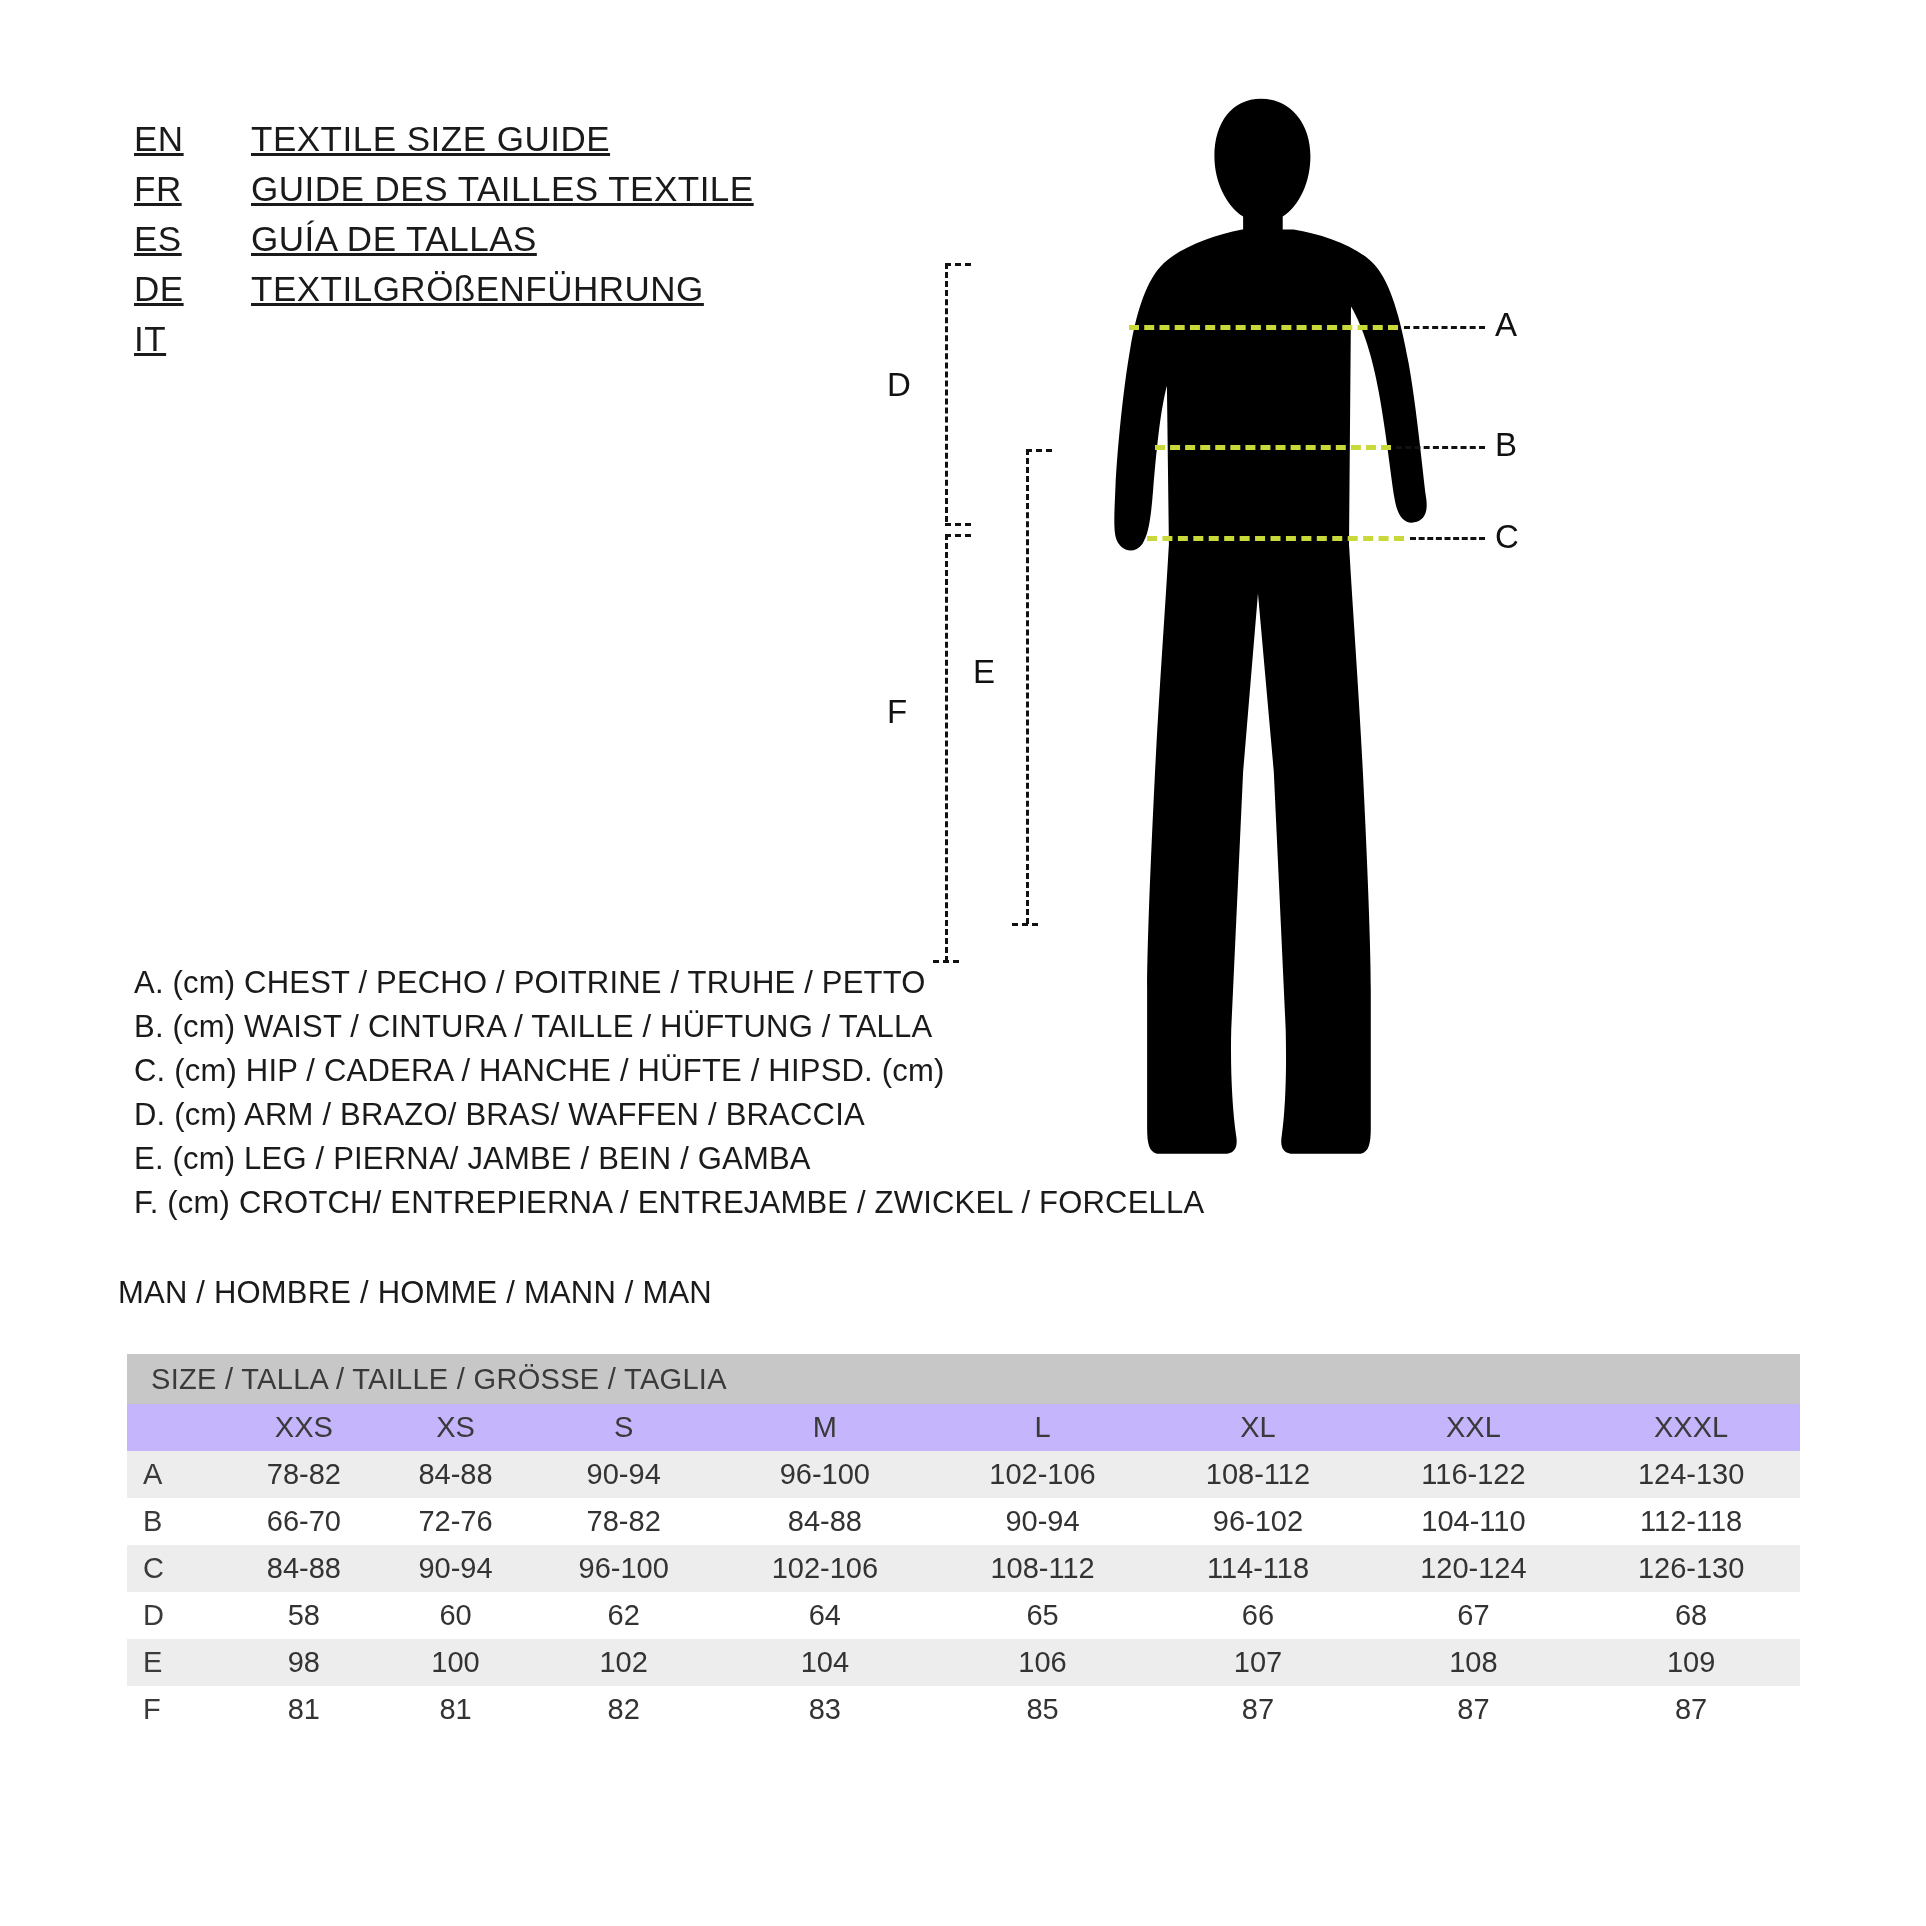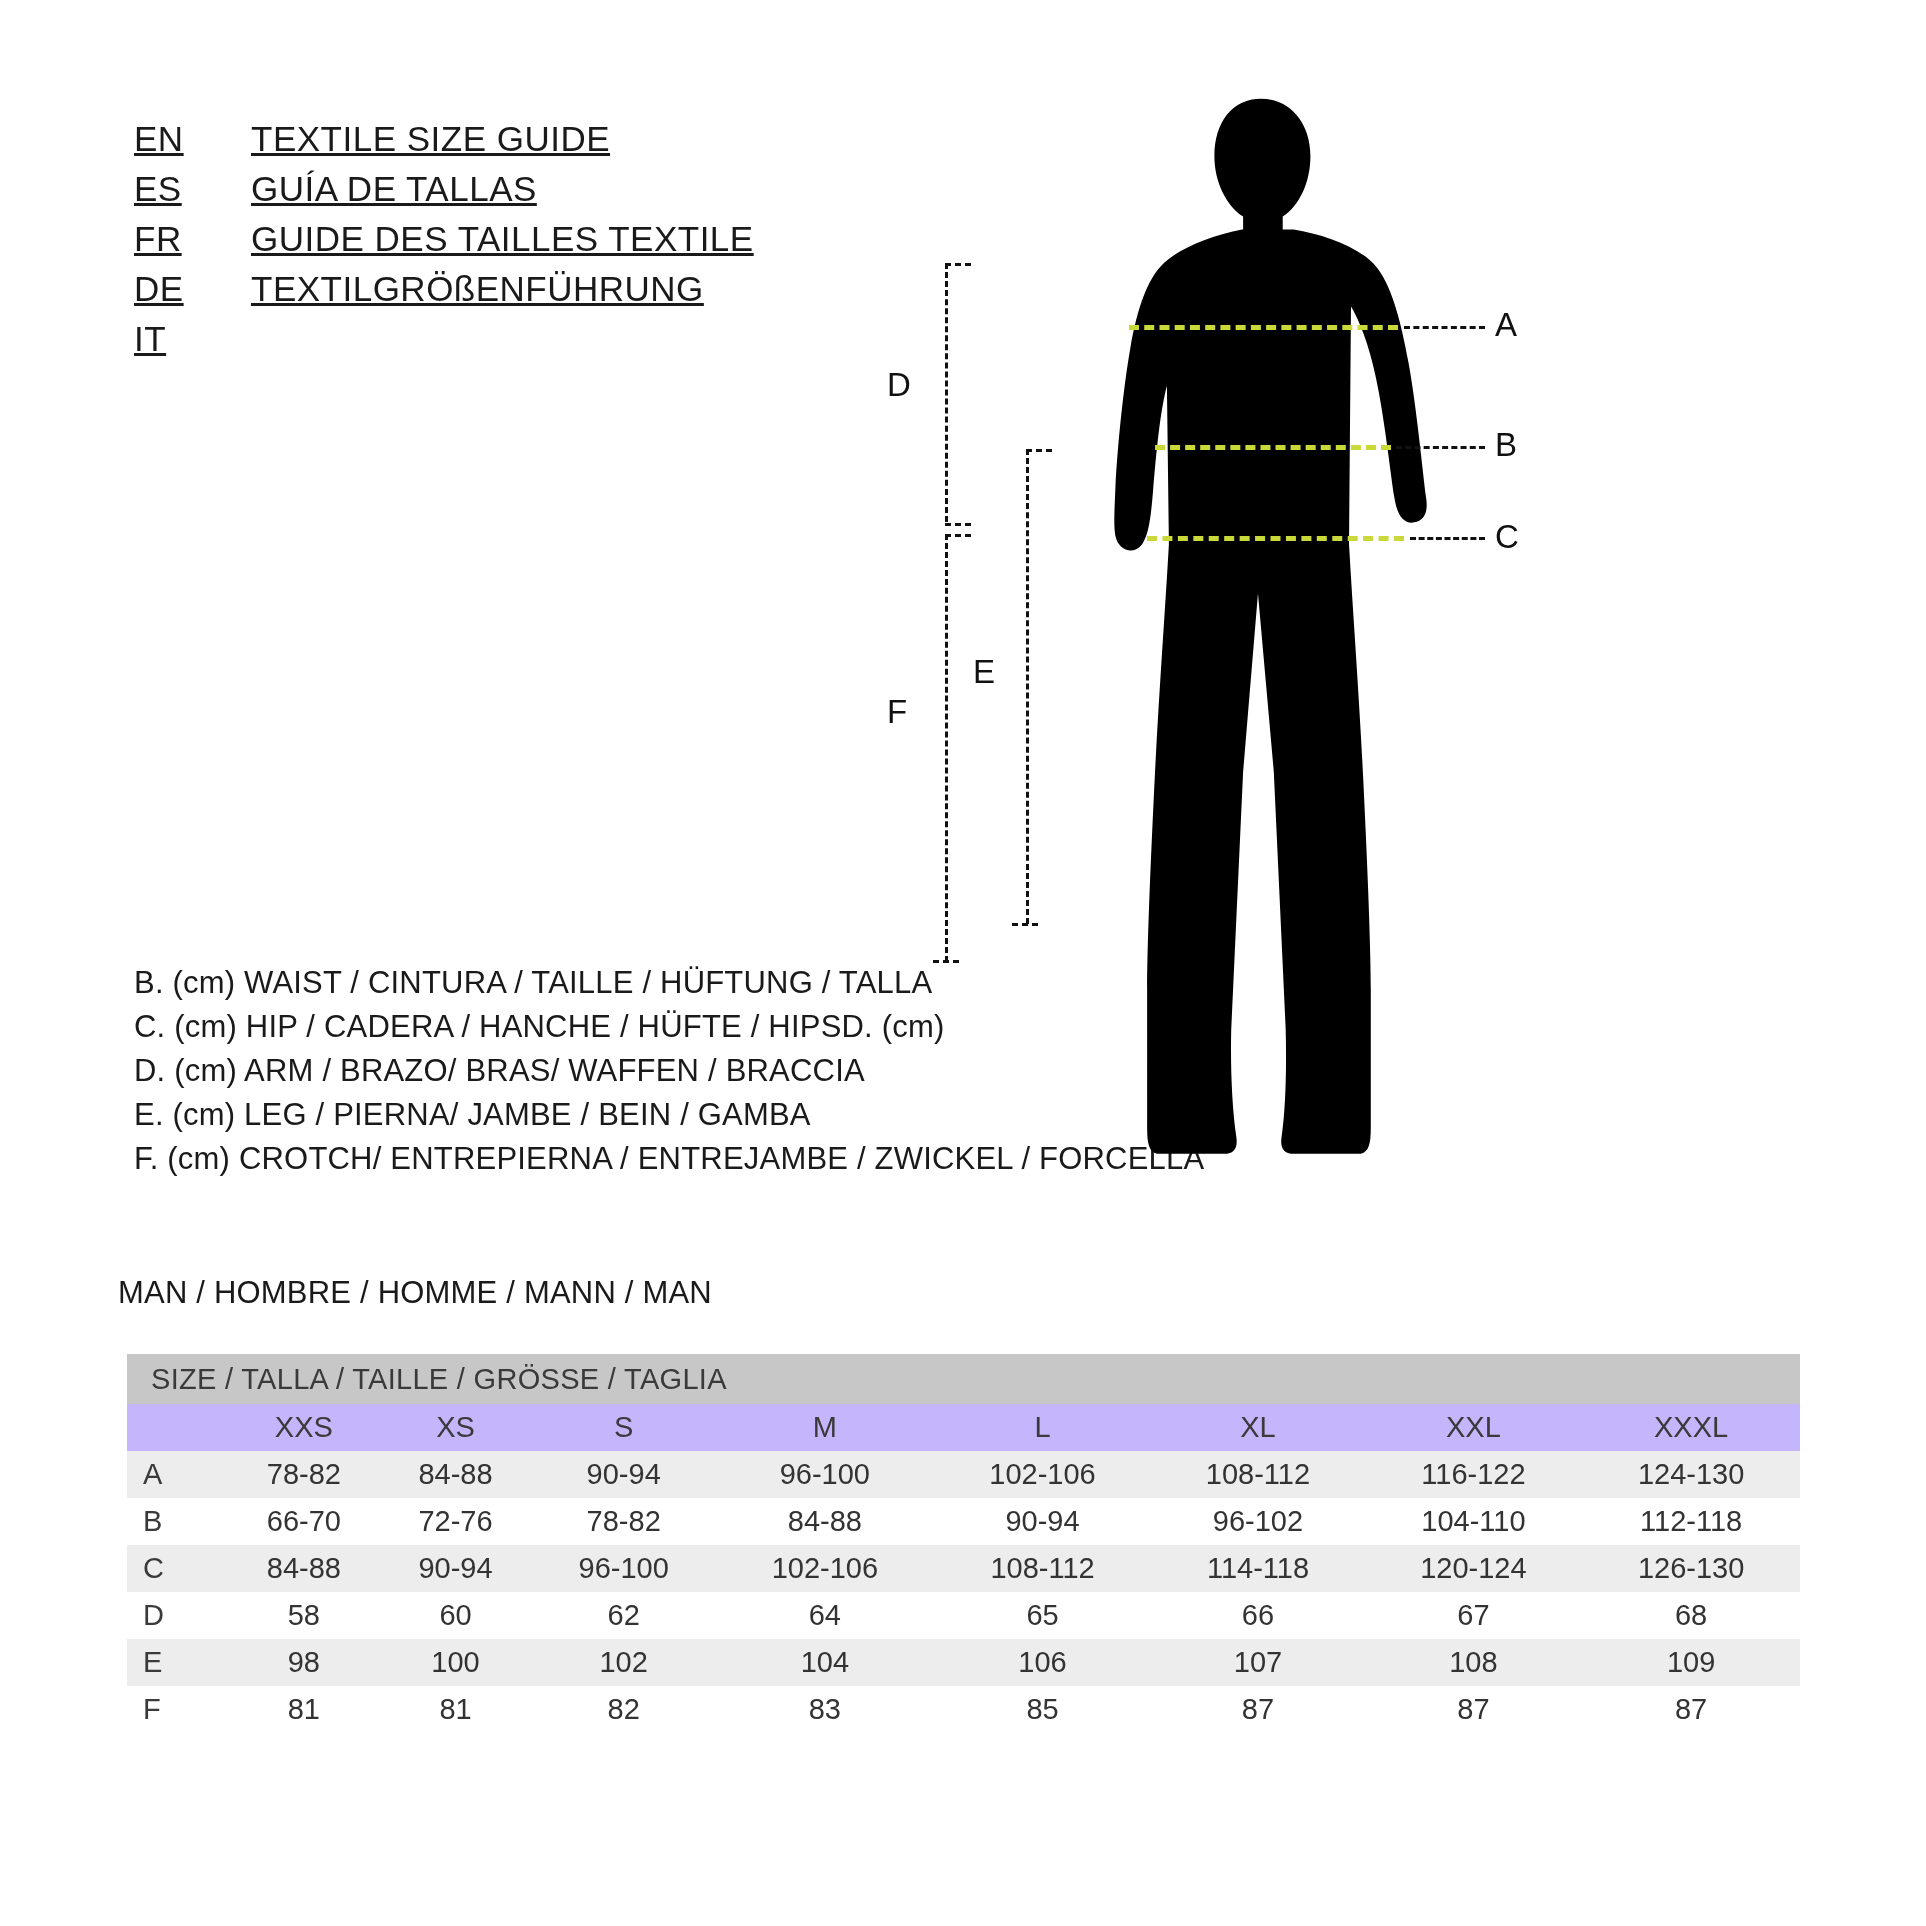--- a/index.html
+++ b/index.html
@@ -146,37 +146,38 @@
 </style>
 </head>
 <body>
 
 <div class="titles">
   <div class="title-row">
     <span class="title-lang">EN</span>
     <span class="title-text">TEXTILE SIZE GUIDE</span>
   </div>
   <div class="title-row">
+    <span class="title-lang">FR</span>
+    <span class="title-text">GUIDE DES TAILLES TEXTILE</span>
+  </div>
+  <div class="title-row">
     <span class="title-lang">ES</span>
     <span class="title-text">GUÍA DE TALLAS</span>
   </div>
   <div class="title-row">
-    <span class="title-lang">FR</span>
-    <span class="title-text">GUIDE DES TAILLES TEXTILE</span>
-  </div>
-  <div class="title-row">
     <span class="title-lang">DE</span>
     <span class="title-text">TEXTILGRÖßENFÜHRUNG</span>
   </div>
   <div class="title-row">
     <span class="title-lang">IT</span>
   </div>
 </div>
 
 <div class="legend">
+  <div class="legend-row">A. (cm) CHEST / PECHO / POITRINE / TRUHE / PETTO</div>
   <div class="legend-row">B. (cm) WAIST / CINTURA / TAILLE / HÜFTUNG / TALLA</div>
   <div class="legend-row">C. (cm) HIP / CADERA / HANCHE / HÜFTE / HIPSD. (cm)</div>
   <div class="legend-row">D. (cm) ARM / BRAZO/ BRAS/ WAFFEN / BRACCIA</div>
   <div class="legend-row">E. (cm) LEG / PIERNA/ JAMBE / BEIN / GAMBA</div>
   <div class="legend-row">F. (cm) CROTCH/ ENTREPIERNA / ENTREJAMBE / ZWICKEL / FORCELLA</div>
 </div>
 <div class="gender-row">MAN / HOMBRE / HOMME / MANN / MAN</div>
 
 <div class="figure-area">
 

